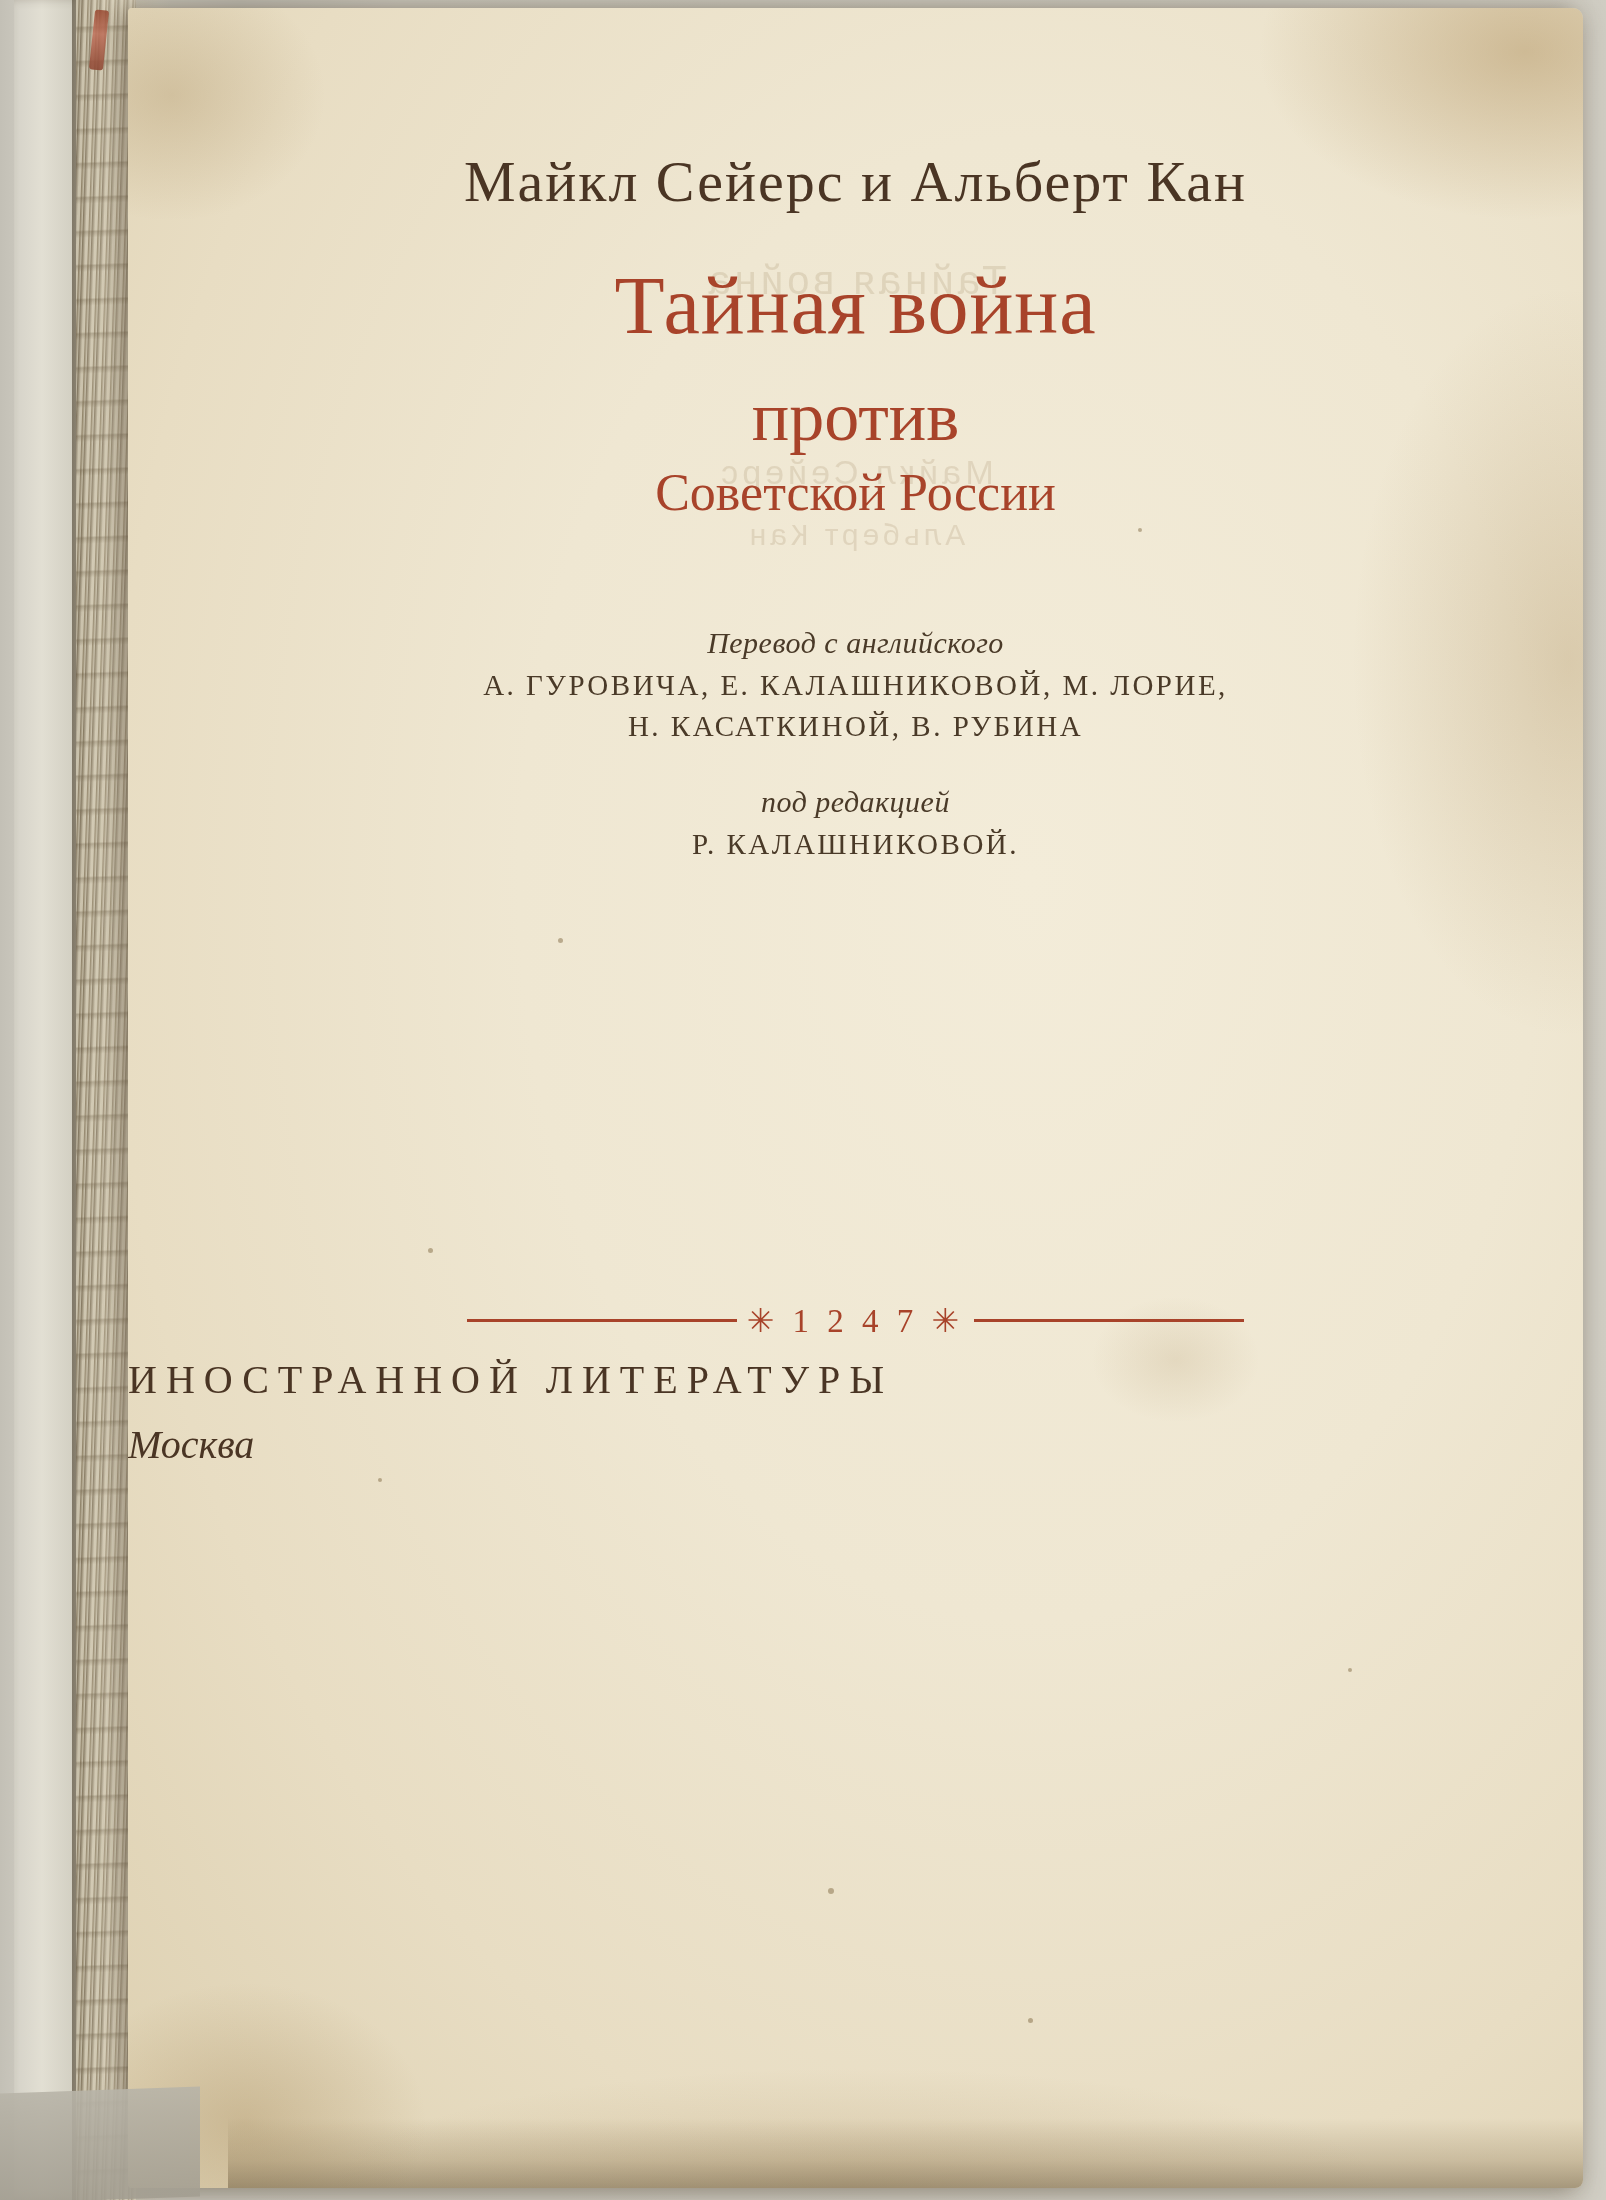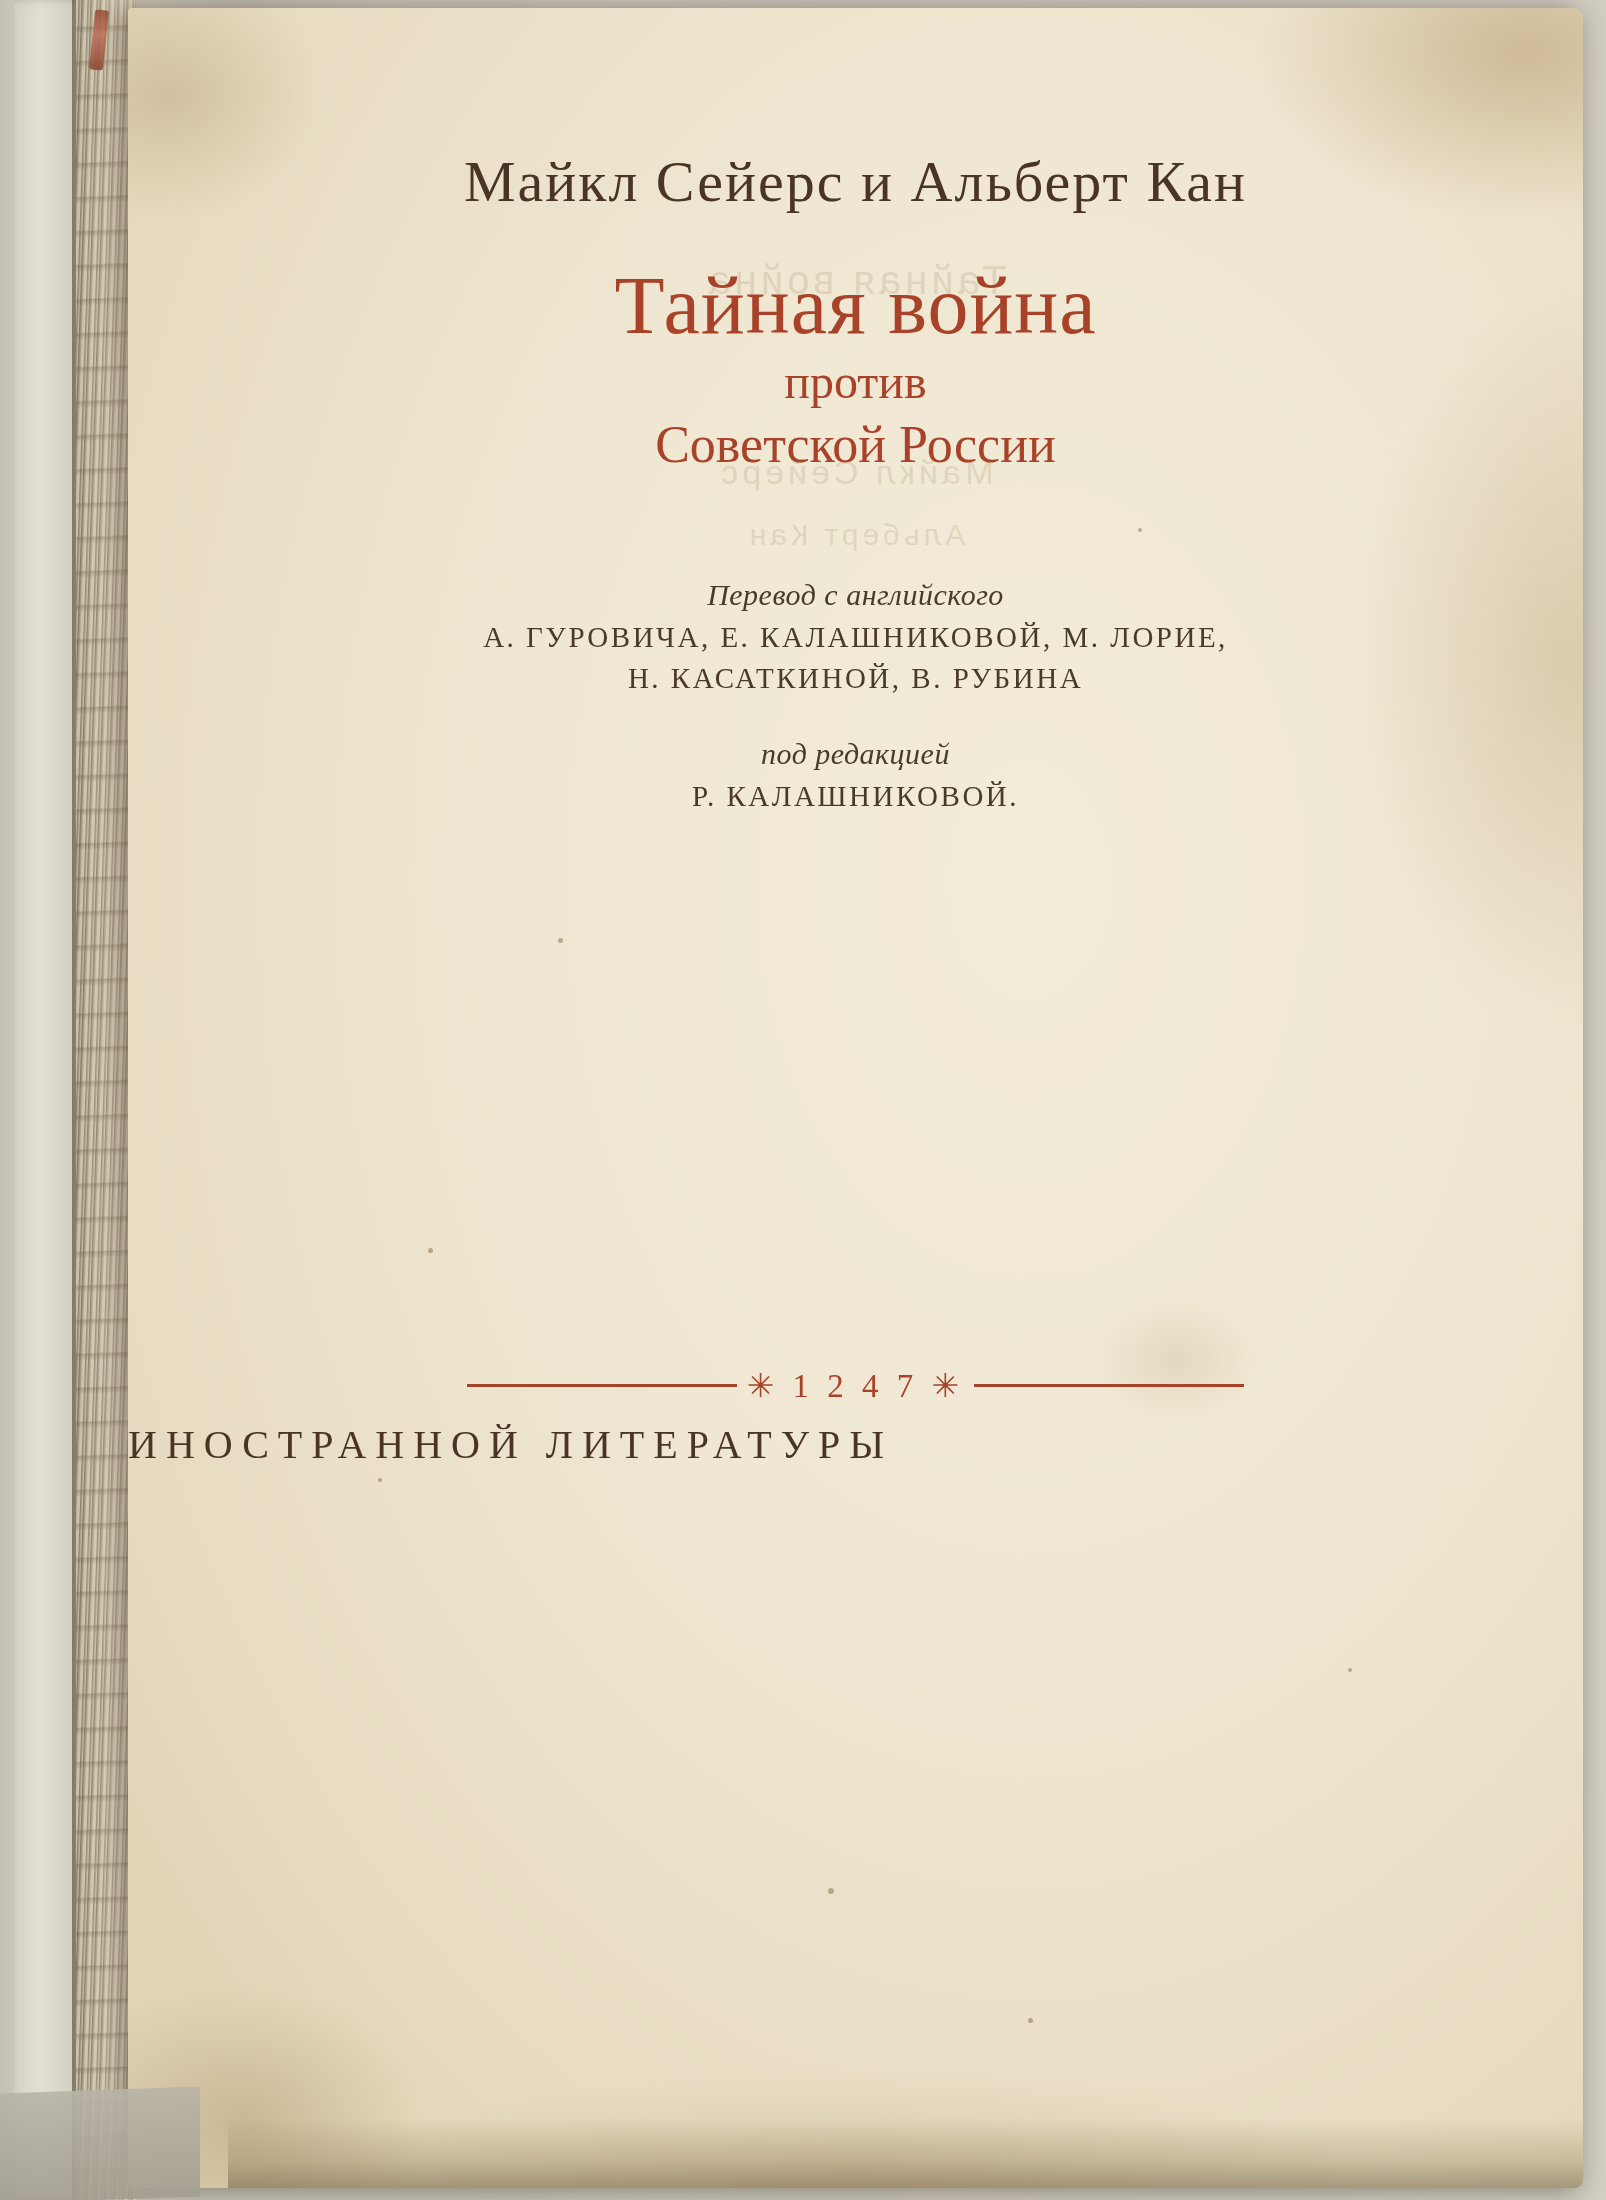--- a/index.html
+++ b/index.html
@@ -160,21 +160,21 @@
     letter-spacing: 2px;
     color: #4a3524;
     white-space: nowrap;
   }
   .title {
     color: #a8432a;
     font-family: "Liberation Serif", serif;
     font-weight: 400;
   }
   .title .l1 { display:block; font-size: 82px; margin-top: 44px; letter-spacing: 1px; }
-  .title .l2 { display:block; font-size: 48px; margin-top: 1px; }
+  .title .l2 { display:block; font-size: 70px; margin-top: 24px; }
   .title .l3 { display:block; font-size: 52px; margin-top: 6px; }
 
   .credits {
     margin-top: 100px;
     color: #4a3a28;
     line-height: 1.42;
   }
   .credits .it {
     font-style: italic;
     font-size: 30px;
@@ -301,19 +301,20 @@
       </div>
     </div>
 
     <div class="imprint">
       <div class="rule-row">
         <span class="rule"></span>
         <span class="year">✳ 1 2 4 7 ✳</span>
         <span class="rule"></span>
       </div>
       <div class="publisher2">ИНОСТРАННОЙ ЛИТЕРАТУРЫ</div>
+      <div class="city">Москва</div>
     </div>
 
     <div class="page-foot"></div>
   </div>
 
   <div class="bottom-board"></div>
 </div>
 
 </body></html>

